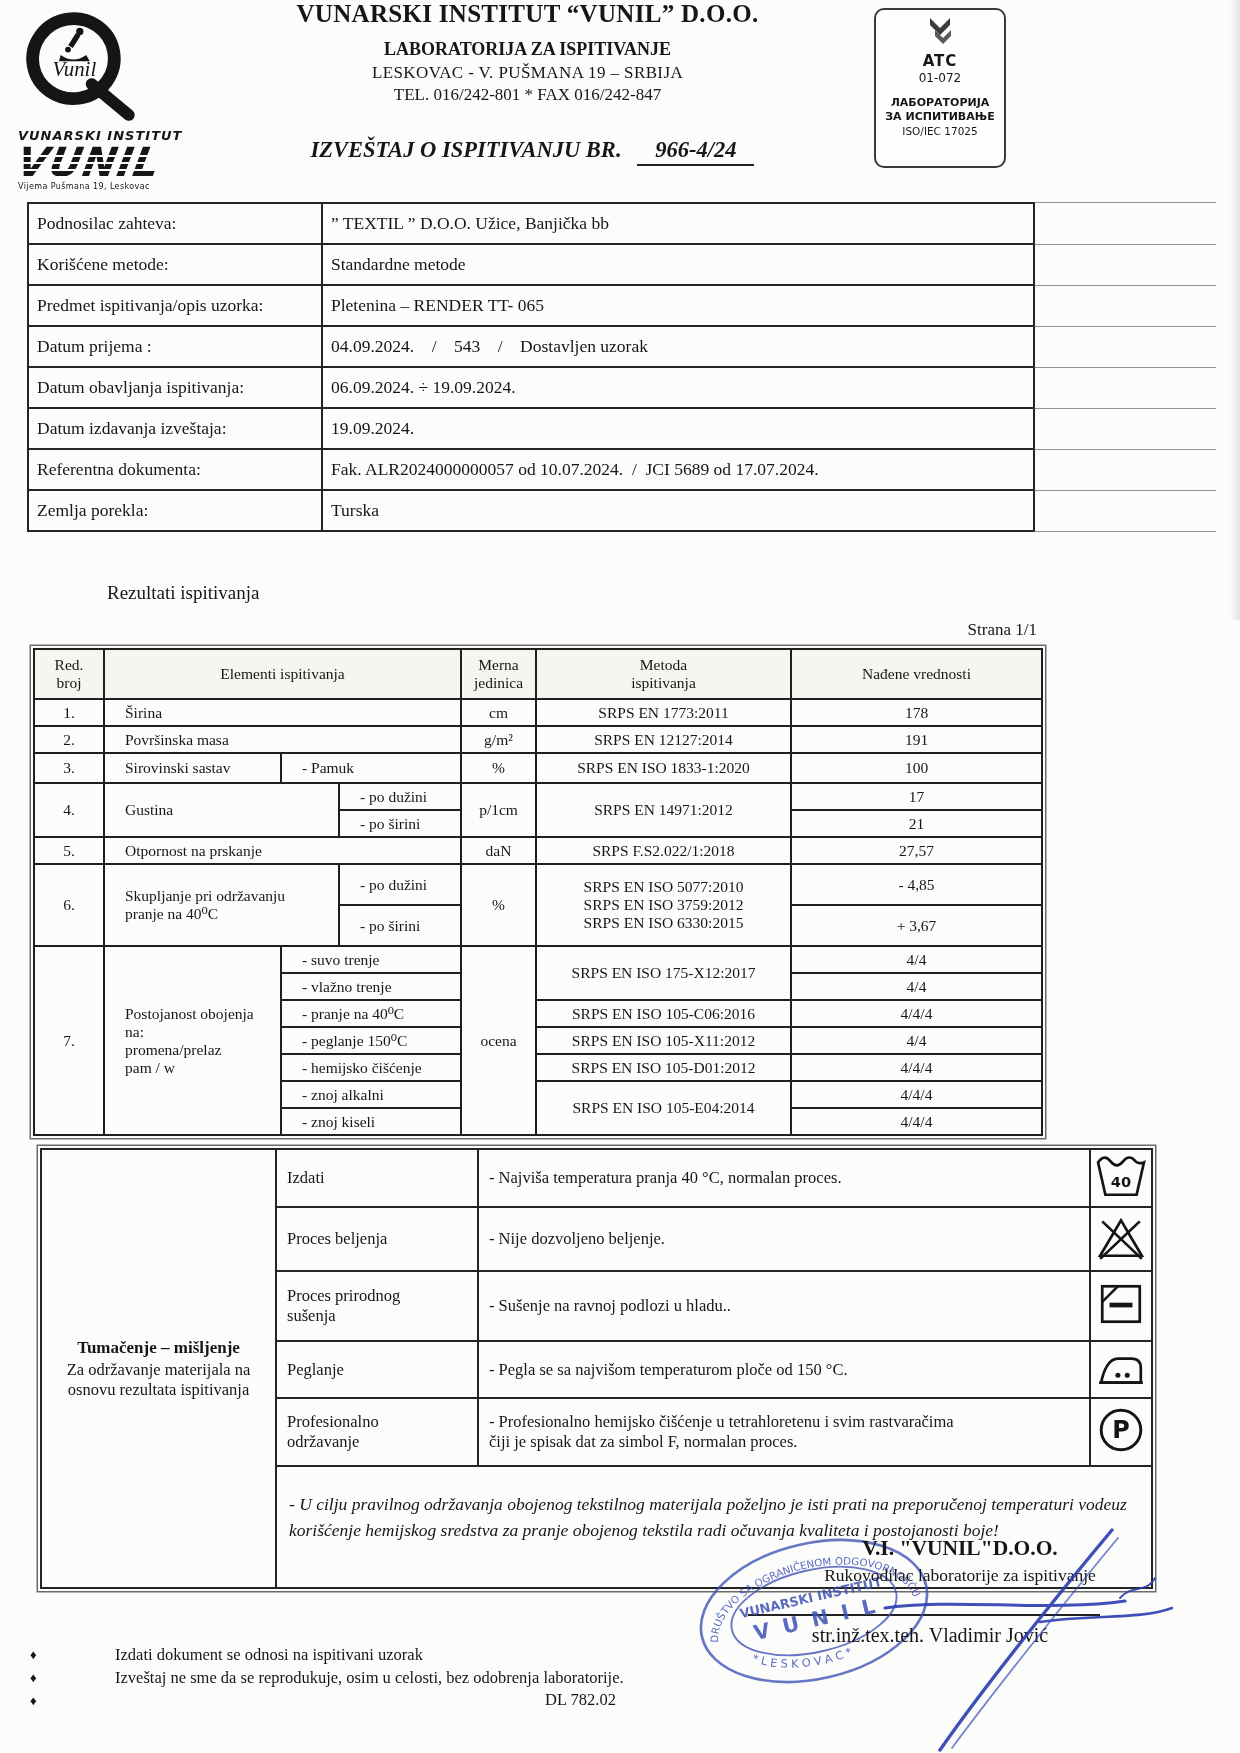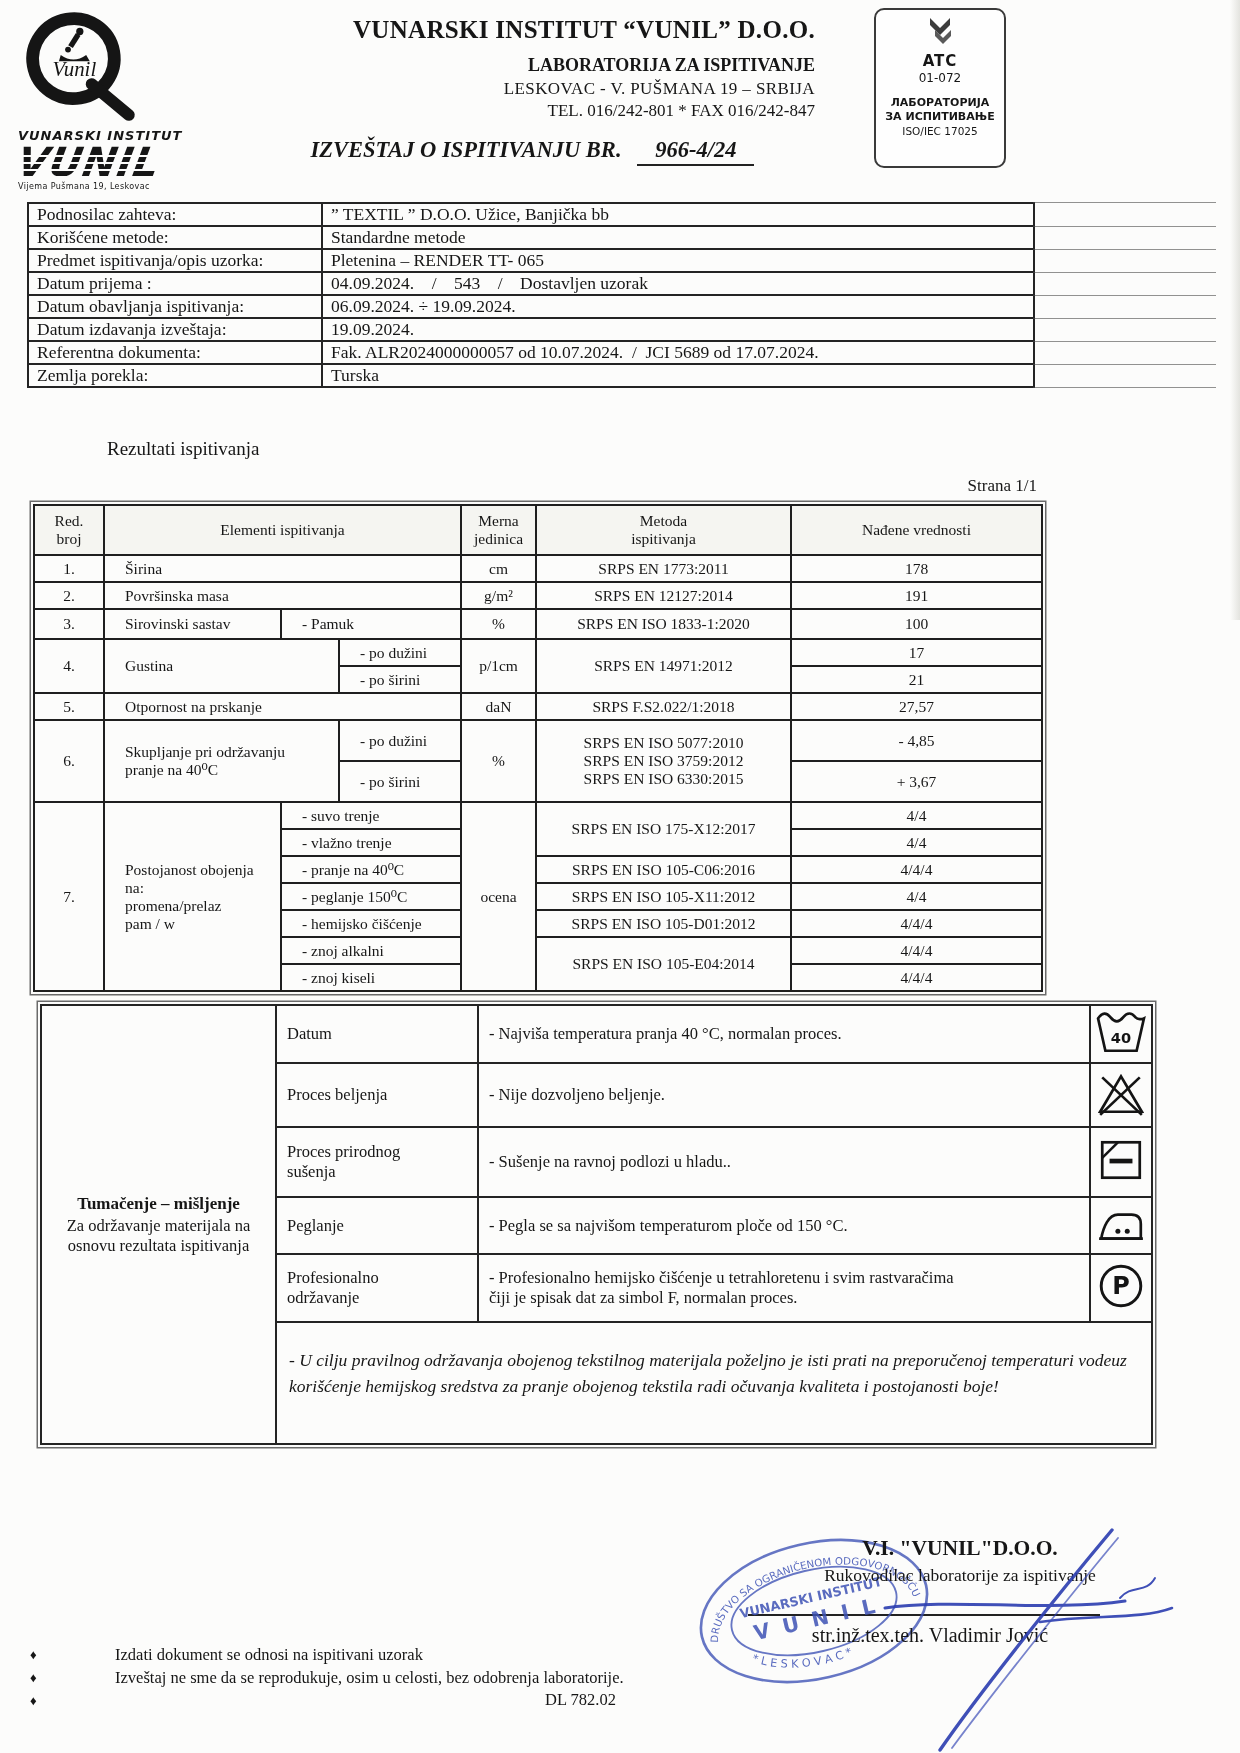--- a/index.html
+++ b/index.html
@@ -13,40 +13,40 @@
   .q-svg { width:120px; height:118px; }
   .logo-inst { font-family:"DejaVu Sans",sans-serif; font-style:italic; font-weight:bold;
                font-size:13px; letter-spacing:1px; margin-top:0; }
   .brand-wrap { position:relative; display:inline-block; }
   .brand { font-family:"DejaVu Sans",sans-serif; font-weight:bold; font-style:italic;
            font-size:40px; line-height:0.95; letter-spacing:1px; display:inline-block; transform:skewX(-10deg); }
   .brand-wrap::after { content:""; position:absolute; left:-6px; right:-6px; top:7px; height:27px;
            background:repeating-linear-gradient(to bottom, transparent 0 5px, #fcfcfb 5px 7px); }
   .logo-addr { font-family:"DejaVu Sans",sans-serif; font-size:8px; letter-spacing:.4px; margin-top:1px; }
 
-  .head-center { position:absolute; left:240px; top:16px; width:575px; text-align:right; }
+  .head-center { position:absolute; left:240px; top:0; width:575px; text-align:center; }
   .org  { font-size:25px; font-weight:bold; letter-spacing:.3px; }
   .lab  { font-size:18px; font-weight:bold; margin-top:11px; }
   .addr { font-size:17px; margin-top:3px; letter-spacing:.4px; }
   .tel  { font-size:17px; margin-top:2px; }
   .report-title { position:absolute; left:240px; top:137px; width:585px; text-align:center;
                   font-size:22.5px; font-weight:bold; font-style:italic; }
   .report-num { display:inline-block; border-bottom:2.5px solid #222; padding:0 18px 1px; margin-left:10px; }
 
   .atc-box { position:absolute; left:874px; top:8px; width:132px; height:160px; box-sizing:border-box;
              border:2px solid #3a3a3a; border-radius:10px; background:#fefefe; text-align:center;
              font-family:"DejaVu Sans",sans-serif; padding-top:7px; }
   .atc-abbr { font-weight:bold; font-size:15px; letter-spacing:1px; margin-top:1px; }
   .atc-num  { font-size:12px; margin-top:1px; }
   .atc-lab  { font-size:11px; font-weight:bold; line-height:1.25; margin-top:11px; }
   .atc-std  { font-size:10.5px; margin-top:1px; }
 
   
   .info-table { border-collapse:collapse; width:1008px; margin:202px 0 0 27px; font-size:17.5px; }
-  .info-table td { border:2px solid #242424; padding:0 8px; height:21px; position:relative; }
+  .info-table td { border:2px solid #242424; padding:9px 8px; height:21px; position:relative; }
   .info-table td.lbl { width:276px; }
   .info-table tr td:last-child::after  { content:""; position:absolute; left:100%; bottom:-2px;
         width:183px; height:1px; background:#4a4a4a; opacity:.6; }
   .info-table tr:first-child td:last-child::before { content:""; position:absolute; left:100%; top:-2px;
         width:183px; height:1px; background:#4a4a4a; opacity:.6; }
 
   
   .section-title { margin:50px 0 0 107px; font-size:19px; }
   .page-label { width:1010px; margin:16px 0 0 27px; text-align:right; font-size:17px; }
 
@@ -311,21 +311,21 @@
         <col style="width:612px">
         <col style="width:62px">
       </colgroup>
     <tbody>
       <tr class="ih1">
         <td rowspan="6" class="interp-title-cell">
           <div class="it-bold">Tumačenje – mišljenje</div>
           <div class="it-sub pre">Za održavanje materijala na
 osnovu rezultata ispitivanja</div>
         </td>
-        <td class="pre">Datum</td>
+        <td class="pre">Izdati</td>
         <td class="pre">-  Najviša temperatura pranja 40 °C, normalan proces.</td>
         <td class="isym">
           <svg viewBox="0 0 48 44" width="50" height="46">
             <path d="M2,9 C6,3 10,3 14,8 C18,13 22,13 26,8 C30,3 34,3 38,8 C40,10 44,10 46,9 L39,40 L9,40 Z" fill="none" stroke="#141414" stroke-width="2.6"></path>
             <text x="24" y="33" text-anchor="middle" font-size="14" font-weight="bold" font-family="DejaVu Sans, sans-serif" fill="#141414">40</text>
           </svg>
         </td>
       </tr>
       <tr class="ih2">
         <td class="pre">Proces beljenja</td>

